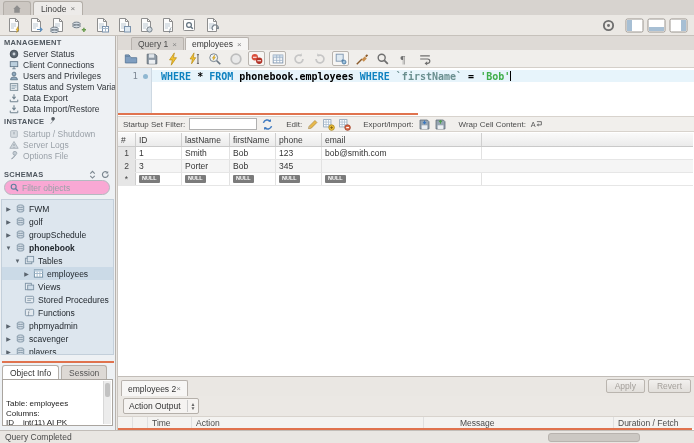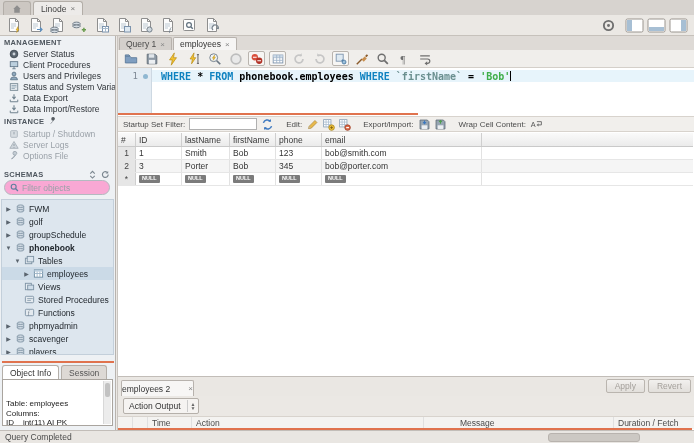--- a/index.html
+++ b/index.html
@@ -70,21 +70,21 @@
   #info-box{position:absolute;left:2px;right:2px;top:343px;height:47px;background:#fff;
             border:1px solid #a9a49e;padding:1px 3px;font-size:8px;line-height:9.2px;white-space:pre;
             overflow:hidden;color:#222;box-sizing:border-box}
   .vscroll{position:absolute;right:1px;top:1px;bottom:1px;width:7px;background:#ececec;border-left:1px solid #d8d8d8}
   .vthumb{position:absolute;right:1px;top:2px;width:5px;height:14px;background:#c2c2c2;border-radius:2px}
 
   
   #editor-panel{position:absolute;left:117px;top:36px;width:577px;height:394px;background:#fff;
                 border-left:1px solid #cac5c0;box-sizing:border-box}
   #qtabs{position:absolute;left:0;top:0;right:0;height:14px;background:#dedad6;border-bottom:1px solid #c2bdb8;
-         display:flex;align-items:flex-end;padding-left:1px}
+         display:flex;align-items:flex-end;padding-left:13px}
   .qtab{height:12px;display:flex;align-items:center;gap:4px;padding:0 6px;font-size:8.5px;color:#4a4a4a;
         background:#d4d0cc;border:1px solid #b7b2ad;border-bottom:none;border-radius:2px 2px 0 0;margin-right:1px}
   .qtab.active{background:#f6f5f4;color:#333}
   .qtab .x{font-size:8px;color:#888}
   #sqlbar{position:absolute;left:0;top:14px;right:0;height:17px;background:#f0eeeb;border-bottom:1px solid #d4cfc9;
           display:flex;align-items:center;padding-left:4px}
   .sbtn{width:17px;height:15px;display:flex;align-items:center;justify-content:center;border:none;
         background:transparent;padding:0;margin-right:4px;flex:none}
   .sbtn svg{width:14px;height:14px}
   .sbtn.boxed{border:1px solid #b9b4ae;background:#f7f6f4;border-radius:2px}
@@ -116,21 +116,21 @@
   .g-c{border-right:1px solid #e2e2e2;padding:0 3px;font-size:8.5px;display:flex;align-items:center;
        overflow:hidden;white-space:nowrap;box-sizing:border-box;flex:none}
   .g-h .g-c{border-right:1px solid #cfcfcf}
   .rownum{background:#e6e6e6;border-right:1px solid #cfcfcf;justify-content:center;color:#444}
   .null-badge{background:#7b7b7b;color:#fff;font-size:5.5px;font-weight:bold;padding:1px 3px;
               border-radius:1px;line-height:1}
 
   #rtab-bar{position:absolute;left:0;top:340px;right:0;height:20px;background:#eae7e3;
             border-top:1px solid #c2bdb8;display:flex;align-items:flex-end;padding:0 3px;box-sizing:border-box}
   .rtab{height:15px;background:#f7f6f5;border:1px solid #b7b2ad;border-bottom:none;border-radius:2px 2px 0 0;
-        display:flex;align-items:center;gap:18px;font-size:8.5px;padding:0 0;color:#333}
+        display:flex;align-items:center;gap:0;font-size:8.5px;padding:0 6px;color:#333}
   #apply-revert{margin-left:auto;display:flex;gap:3px;padding-bottom:3px}
   .abtn{height:14px;padding:0 8px;font-size:8.5px;color:#a39f9a;background:linear-gradient(#f2f0ee,#e2dfdb);
         border:1px solid #bab5af;border-radius:2px}
 
   #action-bar{position:absolute;left:0;top:360px;right:0;height:20px;background:#ebe8e4;display:flex;
               align-items:center;padding-left:5px;box-sizing:border-box}
   #action-select{height:14px;background:#f5f3f1;border:1px solid #b5b0aa;border-radius:2px;display:flex;
                  align-items:center;font-size:8.5px;color:#333;padding-left:5px;gap:6px}
   .stepper{display:flex;flex-direction:column;font-size:5px;color:#666;line-height:4px;
            border-left:1px solid #ccc;padding:2px 3px}
@@ -326,21 +326,21 @@
         </span>
         <span>Server Status</span>
       </div>
       <div class="side-item">
         <span class="si">
           <svg viewBox="0 0 12 12" xmlns="http://www.w3.org/2000/svg">
             <rect x="1.5" y="2" width="9" height="6" fill="#bcd0de" stroke="#5d7385"></rect>
             <path d="M4 10.5h4M6 8v2.5" stroke="#5d7385" fill="none"></path>
           </svg>
         </span>
-        <span>Client Procedures</span>
+        <span>Client Connections</span>
       </div>
       <div class="side-item">
         <span class="si">
           <svg viewBox="0 0 12 12" xmlns="http://www.w3.org/2000/svg">
             <circle cx="6" cy="3.6" r="2.3" fill="#8fa8bd" stroke="#5d7385"></circle>
             <path d="M1.8 10.5a4.2 3.4 0 0 1 8.4 0z" fill="#8fa8bd" stroke="#5d7385"></path>
           </svg>
         </span>
         <span>Users and Privileges</span>
       </div>
@@ -817,21 +817,20 @@
         <div class="g-c" style="width: 46px;">Bob</div>
         <div class="g-c" style="width: 46px;">123</div>
         <div class="g-c" style="width: 160px;">bob@smith.com</div>
       </div>
       <div class="g-row alt">
         <div class="g-c rownum" style="width: 18px;">2</div>
         <div class="g-c" style="width: 46px;">3</div>
         <div class="g-c" style="width: 48px;">Porter</div>
         <div class="g-c" style="width: 46px;">Bob</div>
         <div class="g-c" style="width: 46px;">345</div>
-        <div class="g-c" style="width: 160px;">bob@porter.com</div>
       </div>
       <div class="g-row">
         <div class="g-c rownum" style="width: 18px;">*</div>
         <div class="g-c" style="width: 46px;">
           <span class="null-badge">NULL</span>
         </div>
         <div class="g-c" style="width: 48px;">
           <span class="null-badge">NULL</span>
         </div>
         <div class="g-c" style="width: 46px;">

